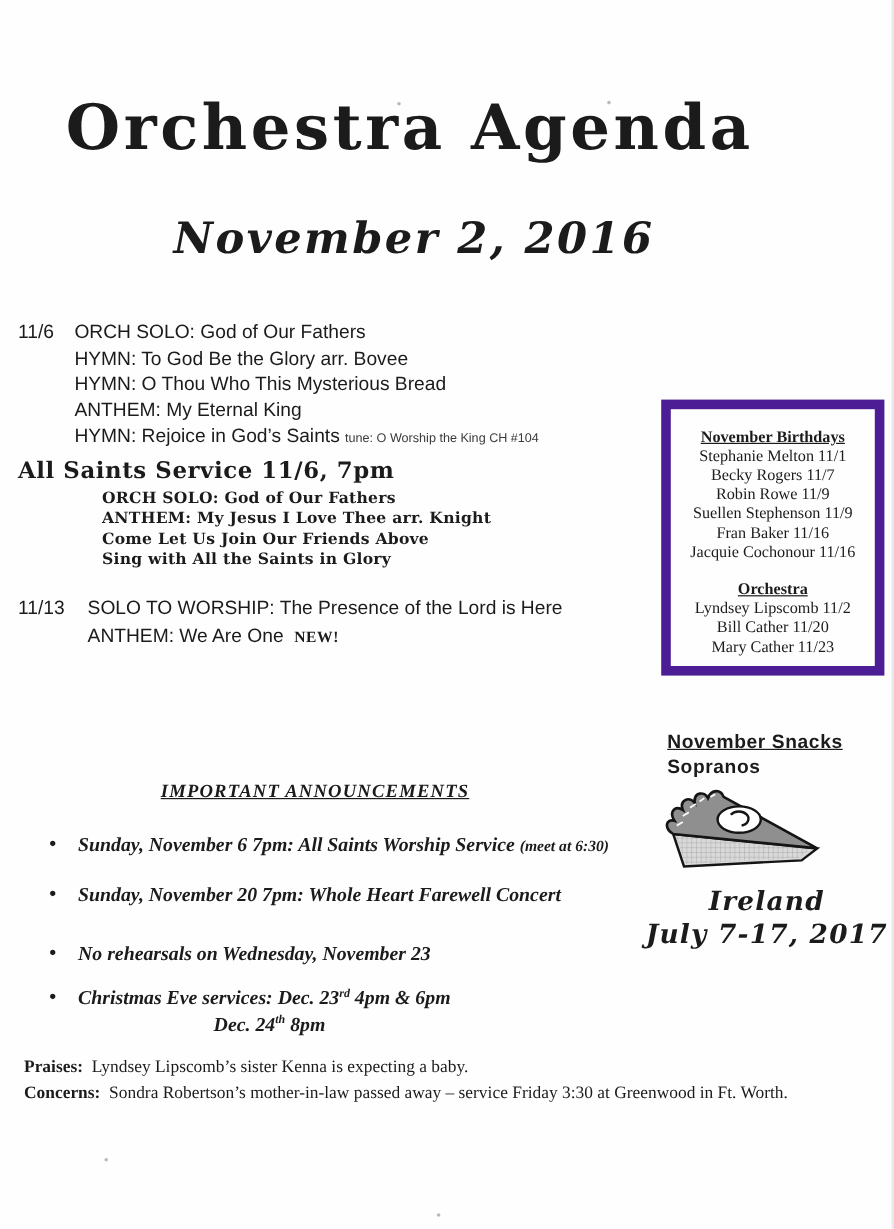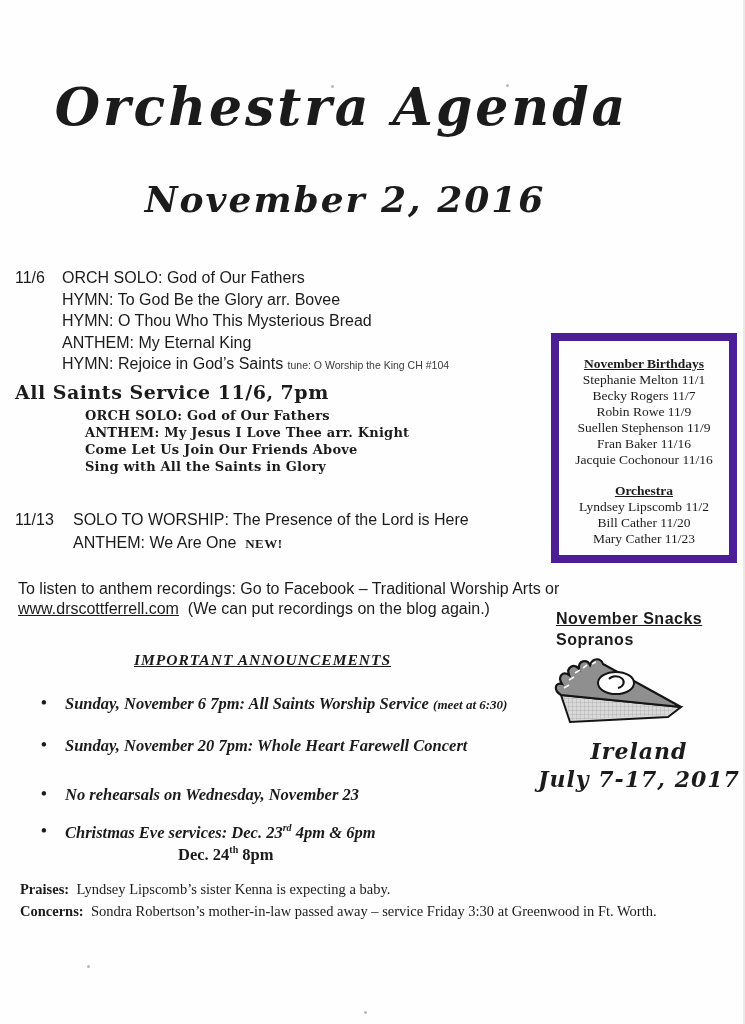--- a/index.html
+++ b/index.html
@@ -7,21 +7,21 @@
     position:relative; width:745px; height:1024px;
     background:#fefefe; color:#1b1b1b; overflow:hidden;
     font-family:"Liberation Sans", sans-serif;
   }
   .scan-edge { position:absolute; right:0; top:0; bottom:0; width:2px; background:#e9e9e9; }
   .speckle { position:absolute; width:3px; height:3px; background:#b9b9b9; border-radius:50%; }
 
   
   .doc-title {
     position:absolute; top:76px; left:0; width:683px; text-align:center;
-    font-family:"DejaVu Serif", cursive, serif; font-style:italic; font-weight:bold;
+    font-family:"DejaVu Serif", cursive, serif; font-weight:bold;
     font-size:52px; letter-spacing:3px;
   }
   .doc-date {
     position:absolute; top:178px; left:0; width:690px; text-align:center;
     font-family:"DejaVu Serif", cursive, serif; font-style:italic; font-weight:bold;
     font-size:36px; letter-spacing:2px;
   }
 
   
   .sec-1106 { position:absolute; left:15px; top:267px; width:545px; font-size:16px; line-height:21.5px; }
@@ -33,21 +33,21 @@
   .sec-allsaints { position:absolute; left:15px; top:381px; width:545px; }
   .sec-allsaints .heading {
     font-family:"DejaVu Serif", serif; font-weight:bold; font-size:19px; letter-spacing:0.5px; margin:0;
   }
   .sec-allsaints .lines {
     margin-top:4px; padding-left:70px;
     font-family:"DejaVu Serif", serif; font-weight:bold; font-size:13px; line-height:17px; letter-spacing:0.2px;
   }
 
   
-  .sec-1113 { position:absolute; left:15px; top:508px; width:545px; font-size:16px; line-height:23px; }
+  .sec-1113 { position:absolute; left:15px; top:496px; width:545px; font-size:16px; line-height:23px; }
   .sec-1113 .date-label { position:absolute; left:0; top:0; }
   .sec-1113 .lines { padding-left:58px; }
   .new-badge { font-family:"Liberation Serif", serif; font-weight:bold; font-size:13px; letter-spacing:0.5px; }
 
   
   .recordings { position:absolute; left:18px; top:579px; width:545px; font-size:16px; line-height:19.5px; }
   .url { text-decoration:underline; }
 
   
   .ann-heading {
@@ -59,21 +59,21 @@
     position:absolute; left:65px; width:480px;
     font-family:"Liberation Serif", serif; font-weight:bold; font-style:italic; font-size:16.5px;
   }
   .bullet .dot { position:absolute; left:-24px; top:-1px; font-style:normal; }
   .bullet .paren { font-size:13px; }
   .b1 { top:694px; }
   .b2 { top:736px; }
   .b2sub { position:absolute; left:175px; top:758px; font-family:"Liberation Serif", serif; font-weight:bold; font-style:italic; font-size:14.5px; }
   .b3 { top:785px; }
   .b4 { top:822px; }
-  .b4sub { position:absolute; left:178px; top:844px; font-family:"Liberation Serif", serif; font-weight:bold; font-size:16.5px; }
+  .b4sub { position:absolute; left:178px; top:844px; font-family:"Liberation Serif", serif; font-weight:bold; font-style:italic; font-size:16.5px; }
   sup { font-size:10px; }
 
   
   .praises, .concerns { position:absolute; left:20px; width:715px; font-family:"Liberation Serif", serif; font-size:14.5px; }
   .praises { top:881px; }
   .concerns { top:903px; }
   .pc-label { font-weight:bold; }
 
   
   .bday-box {
@@ -126,24 +126,20 @@
   </div>
 
   <div class="sec-1113">
     <span class="date-label">11/13</span>
     <div class="lines">
       <div>SOLO TO WORSHIP:  The Presence of the Lord is Here</div>
       <div><span>ANTHEM:  We Are One</span>&nbsp;&nbsp;<span class="new-badge">NEW!</span></div>
     </div>
   </div>
 
-  <div class="recordings">
-    <span>To listen to anthem recordings:  Go to Facebook – Traditional Worship Arts or</span><br>
-    <span class="url">www.drscottferrell.com</span>&nbsp;&nbsp;<span>(We can put recordings on the blog again.)</span>
-  </div>
 
   <div class="ann-heading">IMPORTANT ANNOUNCEMENTS</div>
 
   <div class="bullet b1">
     <span class="dot">•</span>
     <span>Sunday, November 6  7pm:  All Saints Worship Service</span>
     <span class="paren">(meet at 6:30)</span>
   </div>
 
   <div class="bullet b2">

